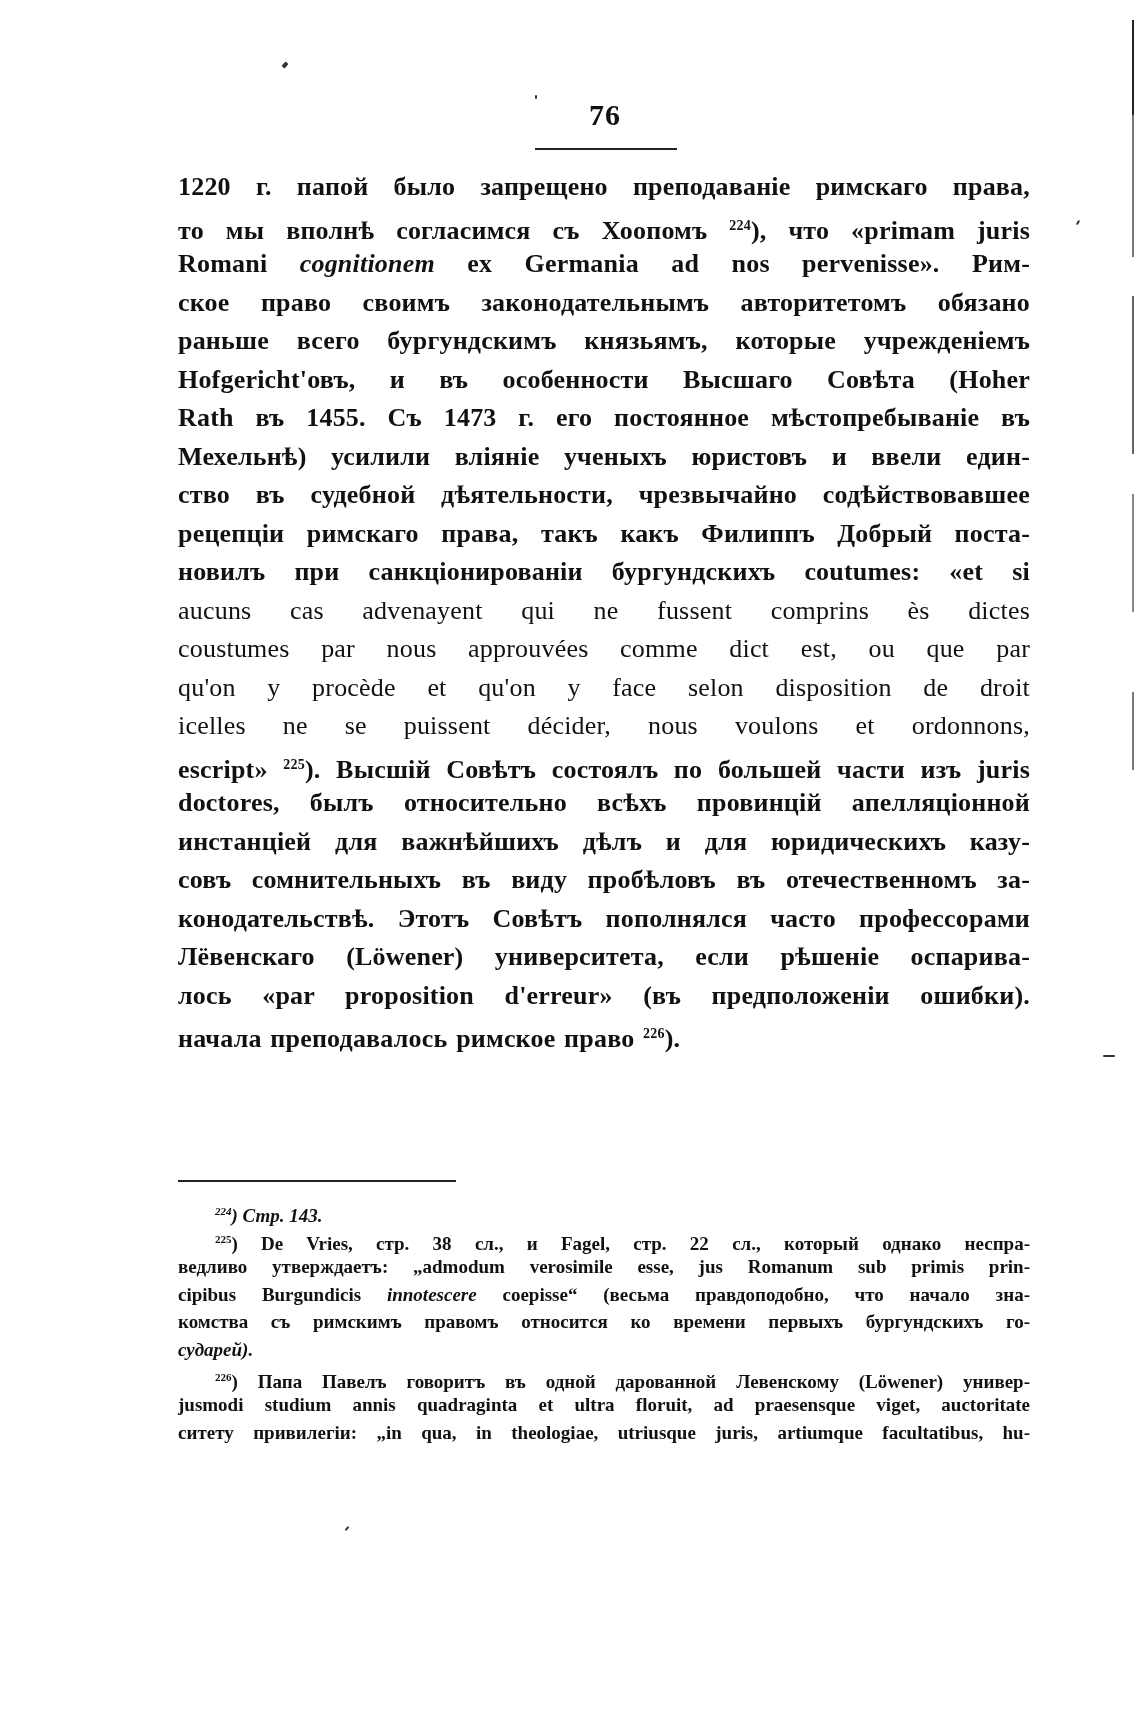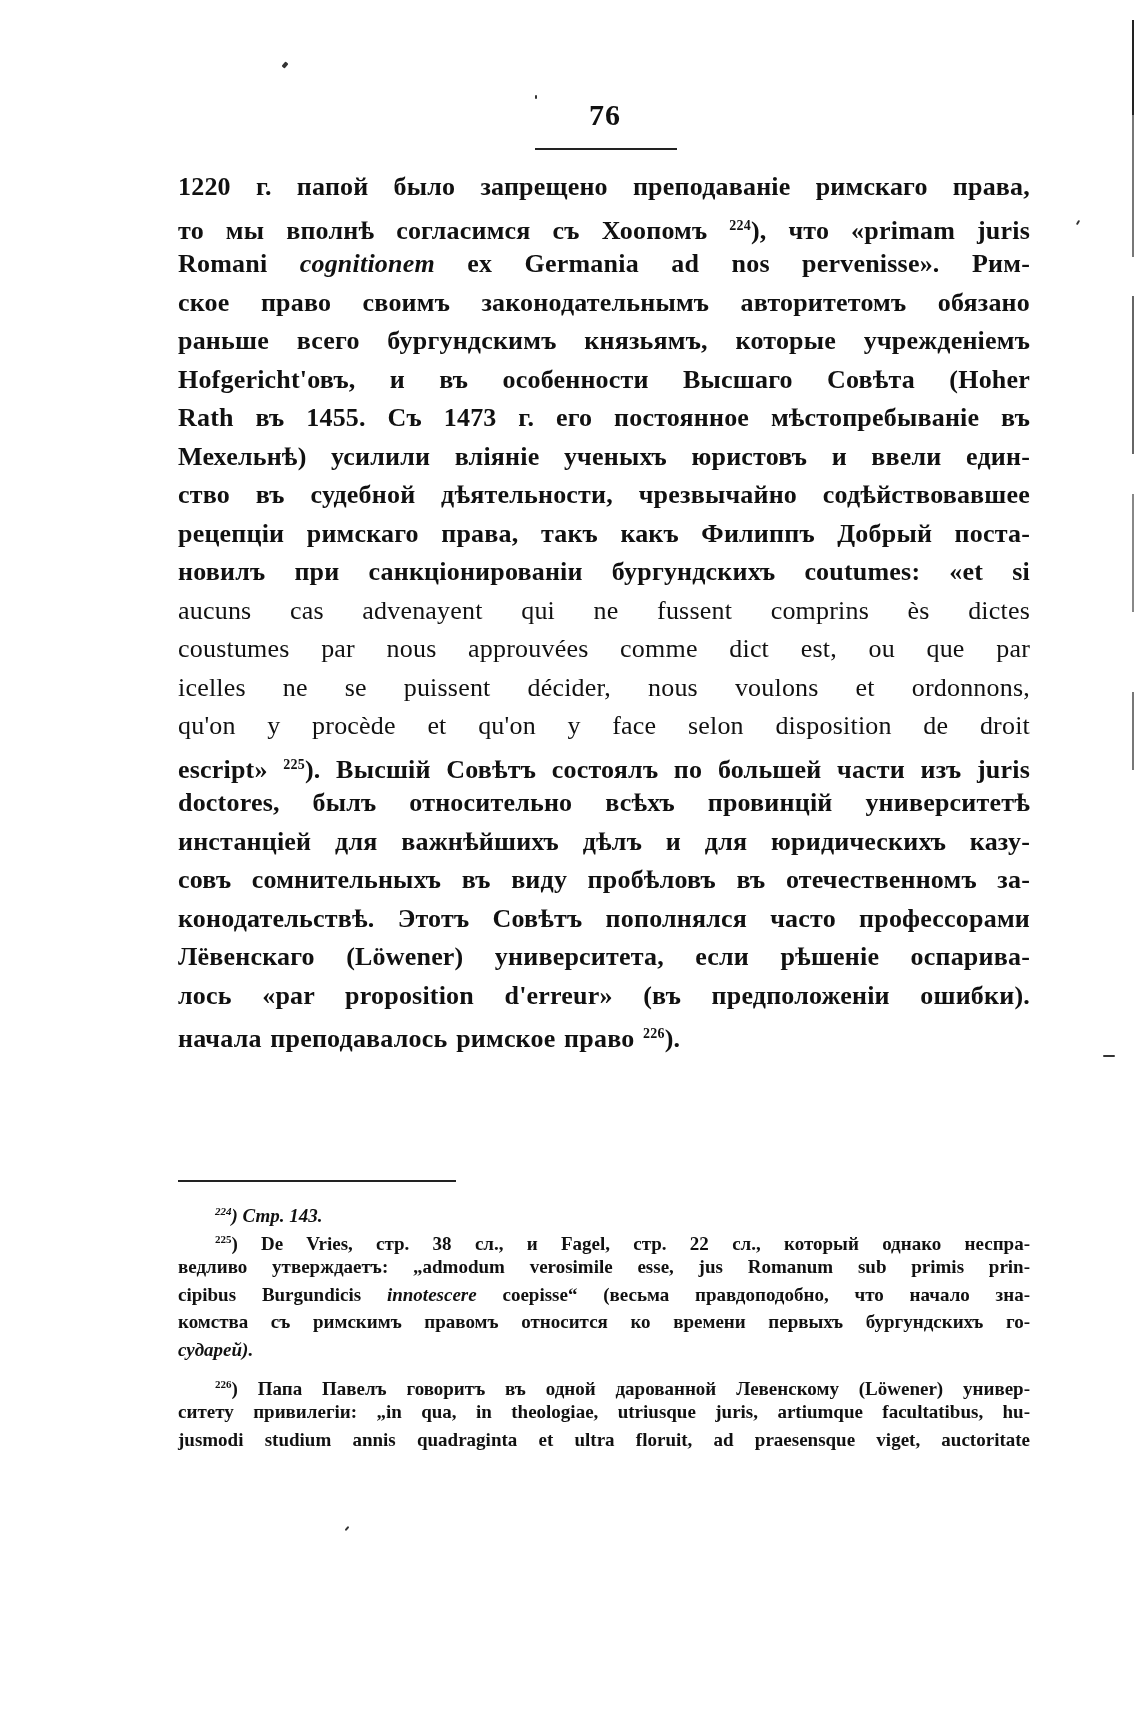--- a/index.html
+++ b/index.html
@@ -59,45 +59,45 @@
   <span class="line">ское право своимъ законодательнымъ авторитетомъ обязано</span>
   <span class="line">раньше всего бургундскимъ князьямъ, которые учрежденiемъ</span>
   <span class="line">Hofgericht'овъ, и въ особенности Высшаго Совѣта (Hoher</span>
   <span class="line">Rath въ 1455. Съ 1473 г. его постоянное мѣстопребыванiе въ</span>
   <span class="line">Мехельнѣ) усилили влiянiе ученыхъ юристовъ и ввели един-</span>
   <span class="line">ство въ судебной дѣятельности, чрезвычайно содѣйствовавшее</span>
   <span class="line">рецепцiи римскаго права, такъ какъ Филиппъ Добрый поста-</span>
   <span class="line">новилъ при санкцiонированiи бургундскихъ coutumes: «et si</span>
   <span class="line latin">aucuns cas advenayent qui ne fussent comprins ès dictes</span>
   <span class="line latin">coustumes par nous approuvées comme dict est, ou que par</span>
+  <span class="line latin">qu'on y procède et qu'on y face selon disposition de droit</span>
   <span class="line latin">icelles ne se puissent décider, nous voulons et ordonnons,</span>
-  <span class="line latin">qu'on y procède et qu'on y face selon disposition de droit</span>
   <span class="line"><span>escript» </span><sup class="fn">225</sup><span>). Высшiй Совѣтъ состоялъ по большей части изъ juris</span></span>
-  <span class="line">doctores, былъ относительно всѣхъ провинцiй университетѣ</span>
+  <span class="line">doctores, былъ относительно всѣхъ провинцiй апелляцiонной</span>
   <span class="line">инстанцiей для важнѣйшихъ дѣлъ и для юридическихъ казу-</span>
   <span class="line">совъ сомнительныхъ въ виду пробѣловъ въ отечественномъ за-</span>
   <span class="line">конодательствѣ. Этотъ Совѣтъ пополнялся часто профессорами</span>
   <span class="line">Лёвенскаго (Löwener) университета, если рѣшенiе оспарива-</span>
   <span class="line">лось «par proposition d'erreur» (въ предположенiи ошибки).</span>
   <span class="line last"><span>начала преподавалось римское право </span><sup class="fn">226</sup><span>).</span></span>
 </div>
 
 <div class="fn-rule"></div>
 
 <div class="footnotes">
   <span class="fline indent last"><sup class="ffn">224</sup><span>) Стр. 143.</span></span>
 
   <span class="fline indent"><sup class="ffn">225</sup><span>) De Vries, стр. 38 сл., и Fagel, стр. 22 сл., который однако неспра-</span></span>
   <span class="fline">ведливо утверждаетъ: „admodum verosimile esse, jus Romanum sub primis prin-</span>
   <span class="fline"><span>cipibus Burgundicis </span><i>innotescere</i><span> coepisse“ (весьма правдоподобно, что начало зна-</span></span>
   <span class="fline">комства съ римскимъ правомъ относится ко времени первыхъ бургундскихъ го-</span>
   <span class="fline last">сударей).</span>
 
-  <span class="fline indent" style="margin-top:7px"><sup class="ffn">226</sup><span>) Папа Павелъ говоритъ въ одной дарованной Левенскому (Löwener) универ-</span></span>
+  <span class="fline indent" style=""><sup class="ffn">226</sup><span>) Папа Павелъ говоритъ въ одной дарованной Левенскому (Löwener) универ-</span></span>
+  <span class="fline">jusmodi studium annis quadraginta et ultra floruit, ad praesensque viget, auctoritate</span>
   <span class="fline">ситету привилегiи: „in qua, in theologiae, utriusque juris, artiumque facultatibus, hu-</span>
-  <span class="fline">jusmodi studium annis quadraginta et ultra floruit, ad praesensque viget, auctoritate</span>
 </div>
 
 <div class="speck" style="left:283px;top:62px;width:4px;height:6px;transform:rotate(40deg)"></div>
 <div class="speck" style="left:535px;top:95px;width:2px;height:4px"></div>
 <div class="speck" style="left:1077px;top:220px;width:2px;height:5px;transform:rotate(30deg)"></div>
 <div class="speck" style="left:1103px;top:1055px;width:12px;height:2px"></div>
 <div class="speck" style="left:346px;top:1526px;width:2px;height:5px;transform:rotate(40deg)"></div>
 
 </body></html>

